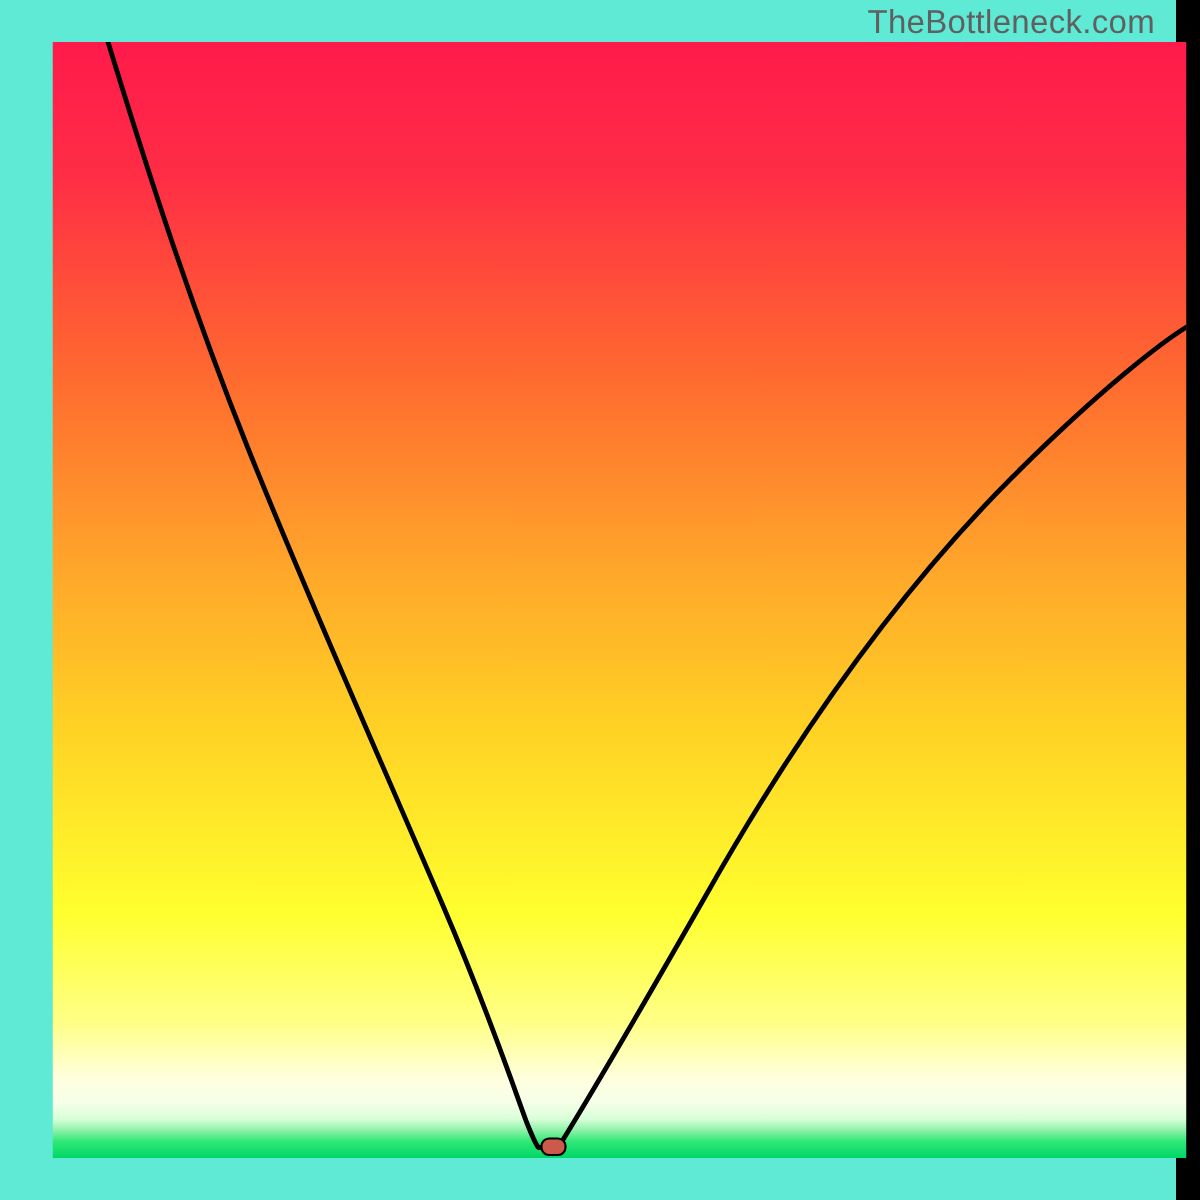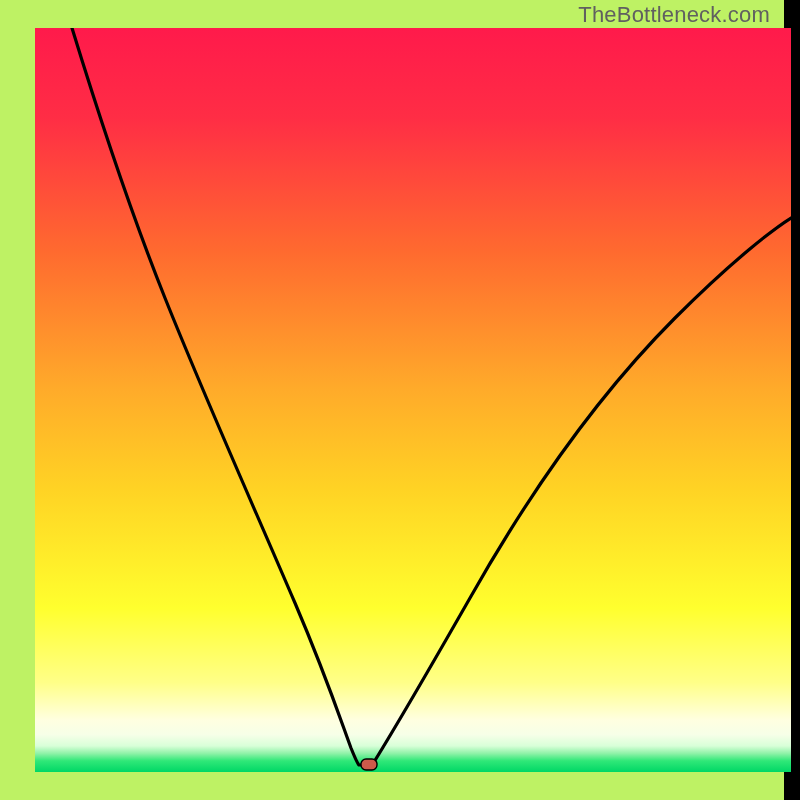--- a/index.html
+++ b/index.html
@@ -8,21 +8,21 @@
     width: 800px;
     height: 800px;
     background: #000;
     overflow: hidden;
     font-family: Arial, Helvetica, sans-serif;
   }
   .frame {
     position: relative;
     width: 784px;
     height: 800px;
-    background: #bef264;
+    background: #5eead4;
   }
   .watermark {
     position: absolute;
     top: 2px;
     right: 14px;
     color: #606060;
     font-size: 22px;
     font-weight: 500;
     letter-spacing: 0.2px;
     font-family: Arial, Helvetica, sans-serif;

